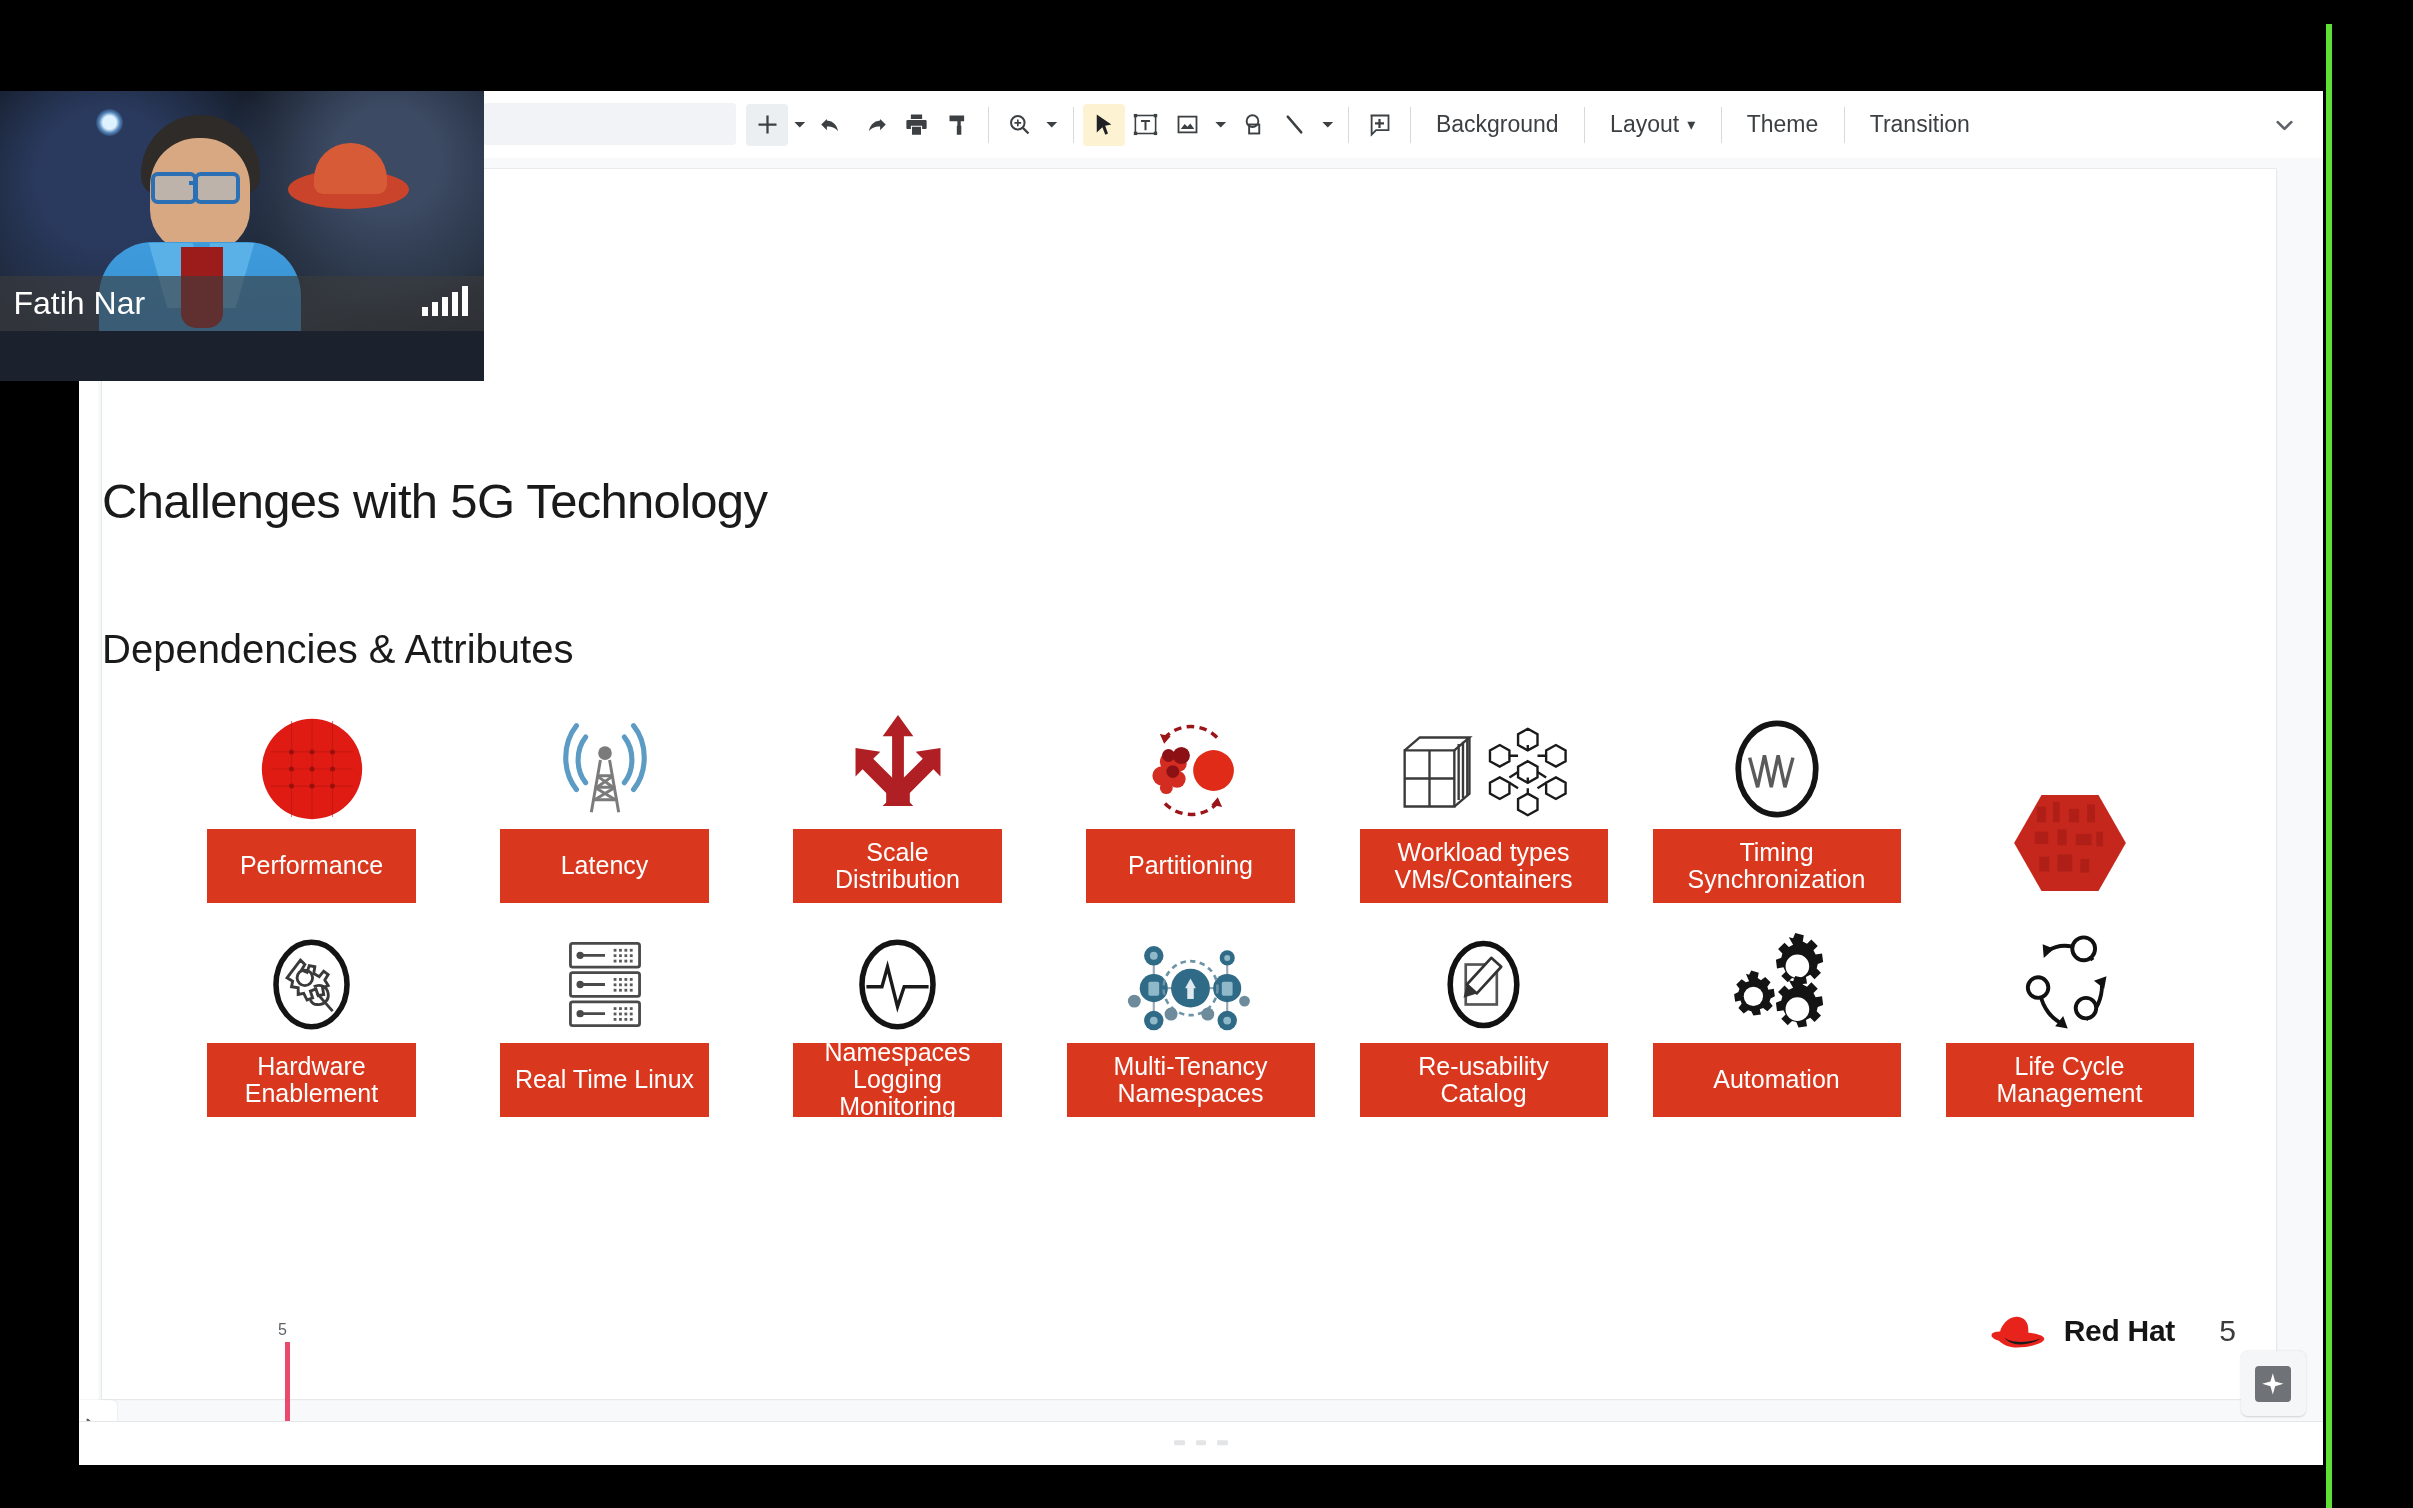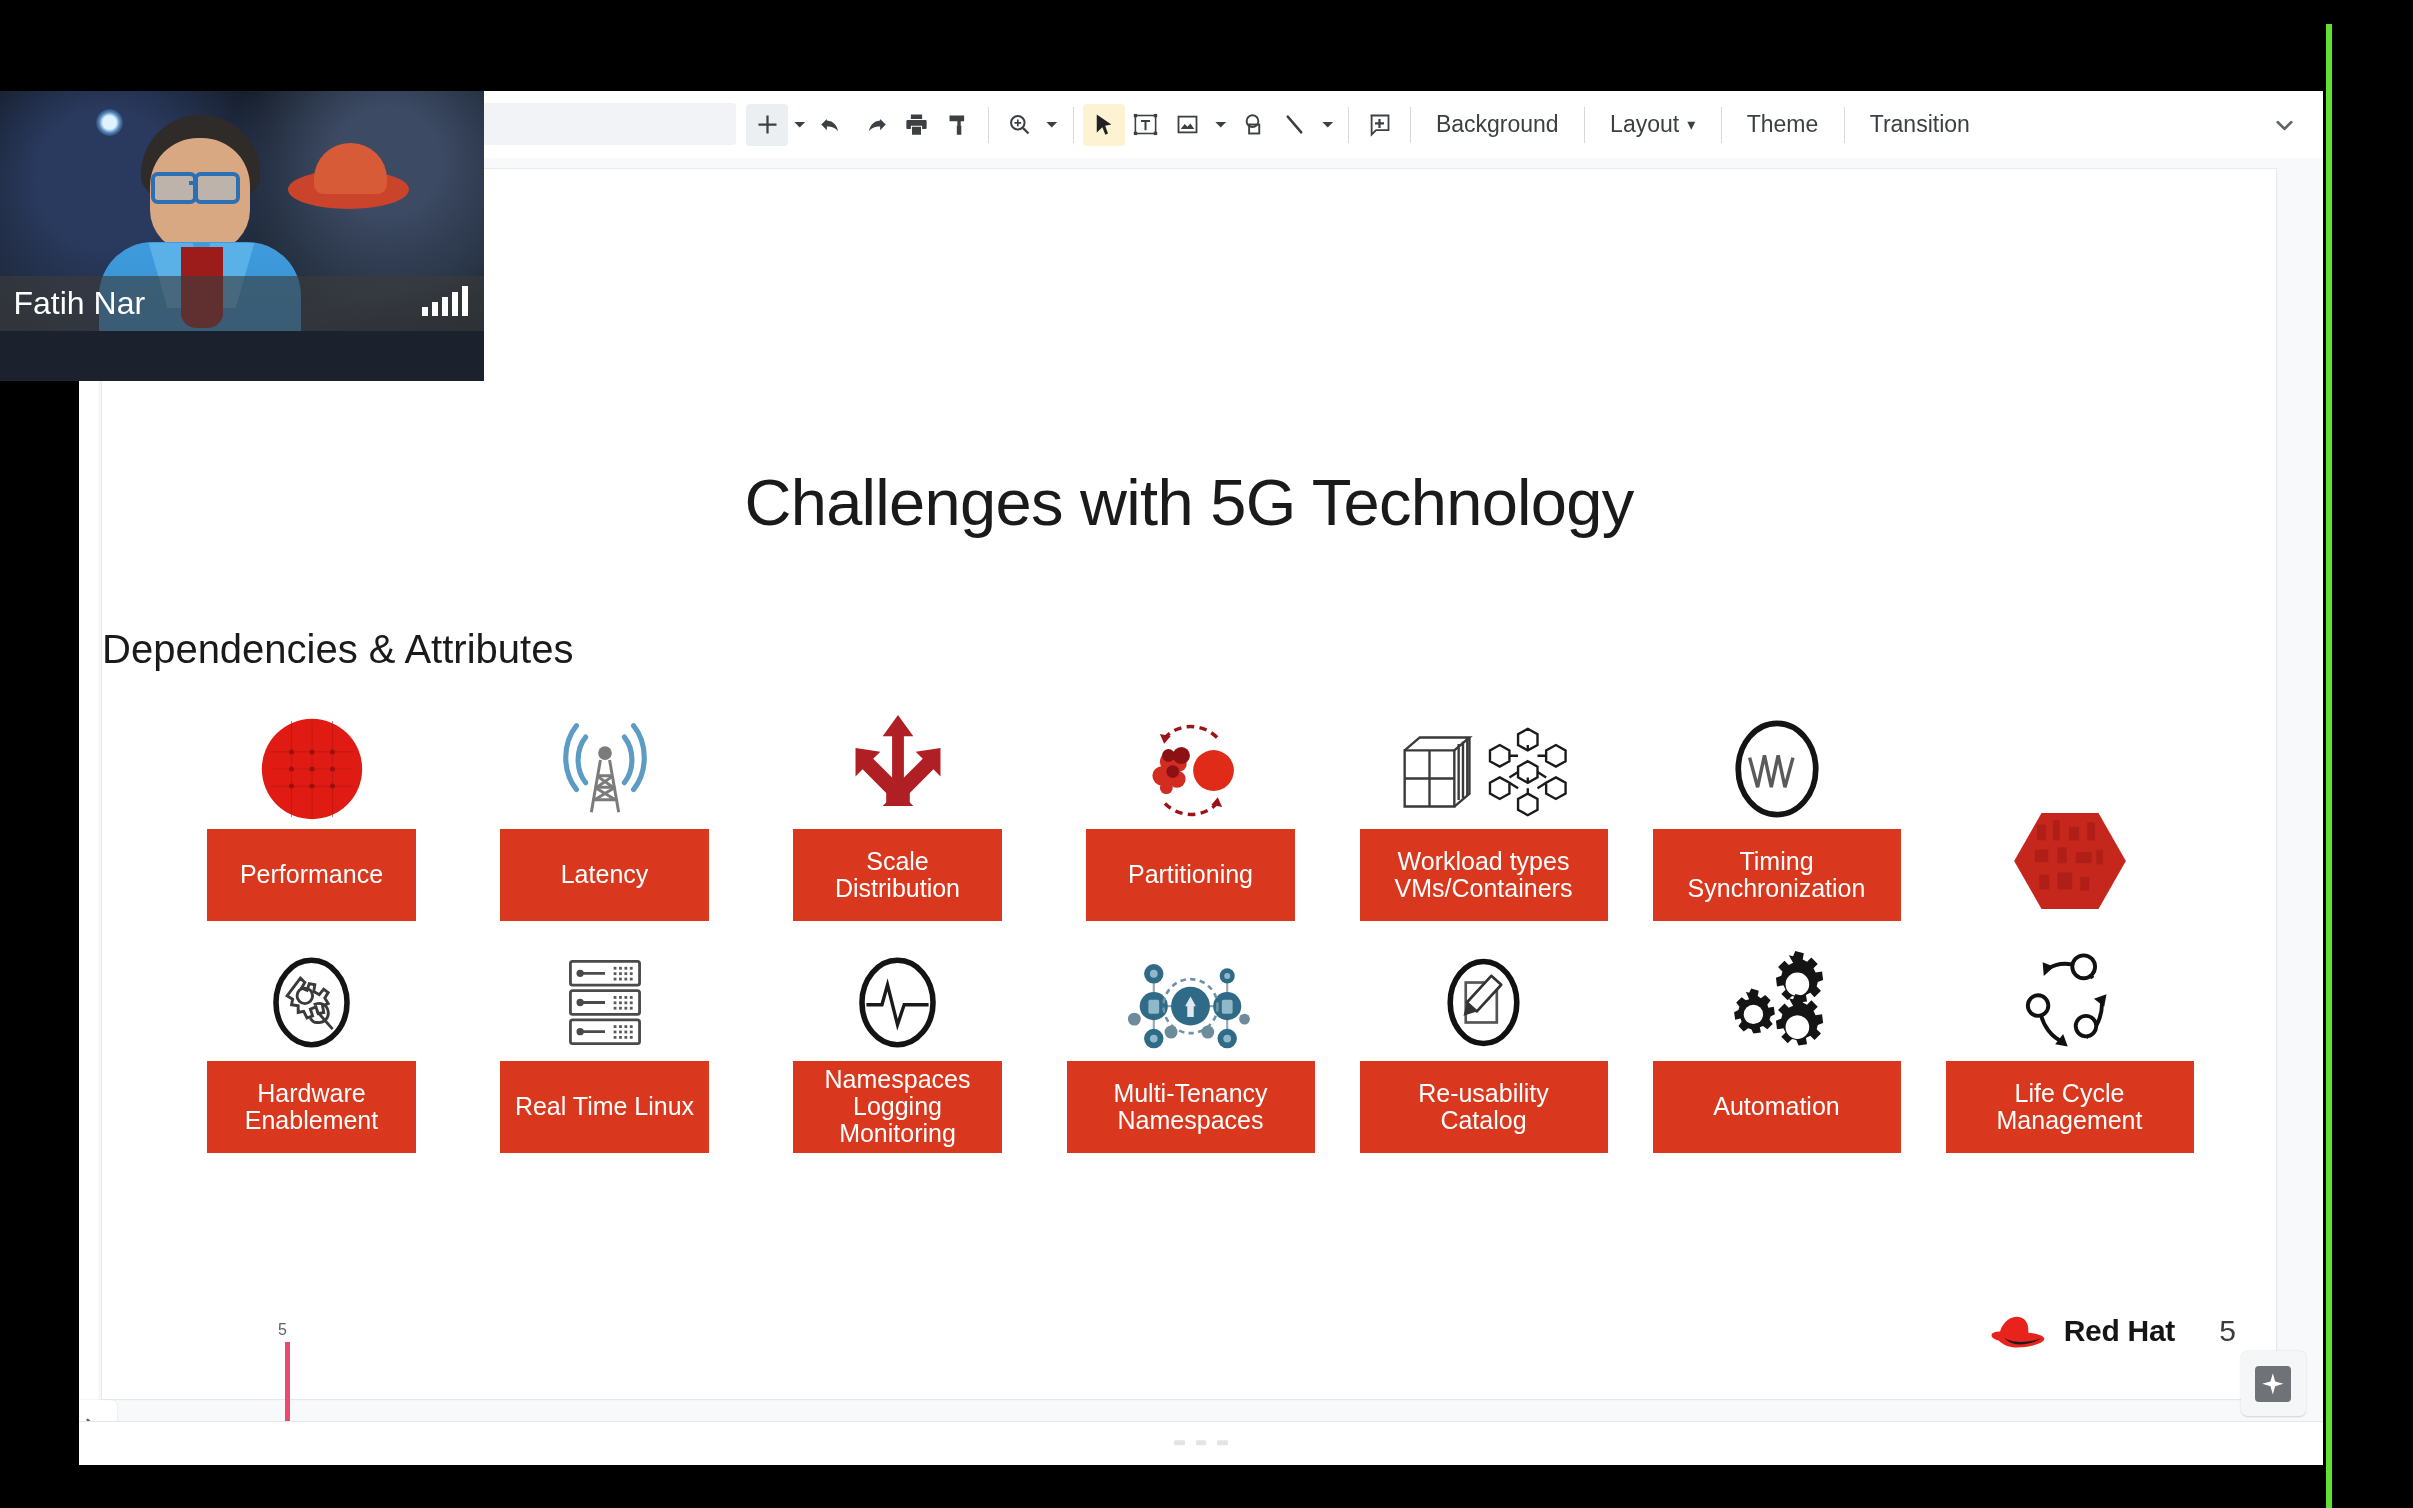--- a/index.html
+++ b/index.html
@@ -27,28 +27,28 @@
   .tb-collapse{position:absolute;right:20px;top:15px;width:38px;height:38px;display:flex;align-items:center;justify-content:center;cursor:pointer;}
 
   
   .editor-body{position:relative;height:1306px;background:#f8f9fa;}
   .left-rail{position:absolute;left:0;top:0;width:19px;height:1306px;background:#ffffff;}
   .rail-expand{position:absolute;left:-15px;top:1242px;width:53px;height:53px;background:#ffffff;border-radius:0 5.4px 5.4px 0;display:flex;align-items:center;justify-content:center;cursor:pointer;box-shadow:0 0.7px 2px rgba(0,0,0,.14);}
 
   
   .slide{position:absolute;left:23px;top:10.8px;width:2174px;height:1230px;background:#ffffff;box-shadow:0 0 0 0.7px #e3e5e8,0 0.7px 2.7px rgba(0,0,0,.10);overflow:hidden;}
 
-  .slide-title{position:absolute;left:0;right:0;top:296px;text-align:center;font-size:65px;color:#1a1a1a;font-family:"Liberation Sans",sans-serif;font-weight:400;letter-spacing:-0.7px;}
+  .slide-title{position:absolute;left:0;right:0;top:304px;font-size:49px;color:#1a1a1a;font-family:"Liberation Sans",sans-serif;font-weight:400;letter-spacing:-0.7px;}
   .slide-subtitle{position:absolute;left:0;right:0;top:458px;text-align:left;font-size:40px;color:#1a1a1a;font-weight:400;}
 
   .grid{position:absolute;left:75px;top:539px;width:2027px;}
   .grid-row{display:flex;justify-content:space-between;align-items:flex-end;}
   .cell{width:269px;display:flex;flex-direction:column;align-items:center;position:relative;}
   .icon-wrap{height:121px;width:100%;display:flex;align-items:flex-end;justify-content:center;padding-bottom:2.7px;box-sizing:border-box;}
-  .label-box{background:#d9381e;color:#ffffff;font-size:25px;line-height:1.08;text-align:center;width:209px;height:92px;display:flex;flex-direction:column;align-items:center;justify-content:center;box-sizing:border-box;padding:2.7px 4px;}
+  .label-box{background:#d9381e;color:#ffffff;font-size:25px;line-height:1.08;text-align:center;width:209px;height:74px;display:flex;flex-direction:column;align-items:center;justify-content:center;box-sizing:border-box;padding:2.7px 4px;}
   .label-box.wide{width:248px;}
   .label-box .l2{display:block;}
   .label-box.overflow{overflow:visible;}
 
   .rh-logo{position:absolute;right:101px;bottom:46px;display:flex;align-items:center;gap:12px;}
   .rh-logo .rh-name{font-size:30px;font-weight:bold;color:#151515;letter-spacing:-0.3px;}
   .rh-pageno{position:absolute;right:40px;bottom:51px;font-size:30px;color:#3c3c3c;}
 
   .slide-marker{position:absolute;left:206px;bottom:9.4px;width:4.7px;height:113px;background:#ea4a6e;}
   .slide-marker-num{position:absolute;left:199px;bottom:125px;font-size:16px;color:#5f6368;}

